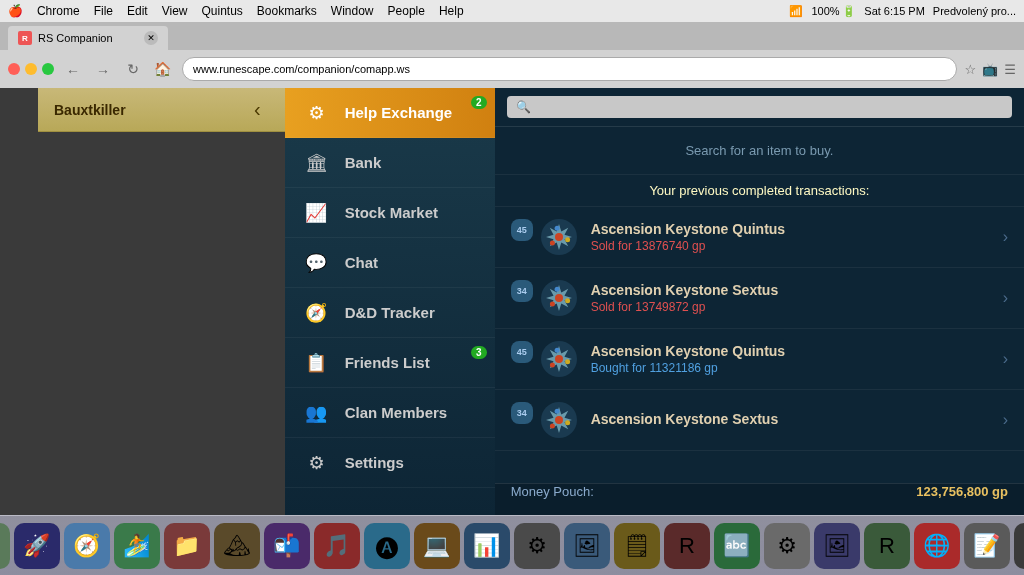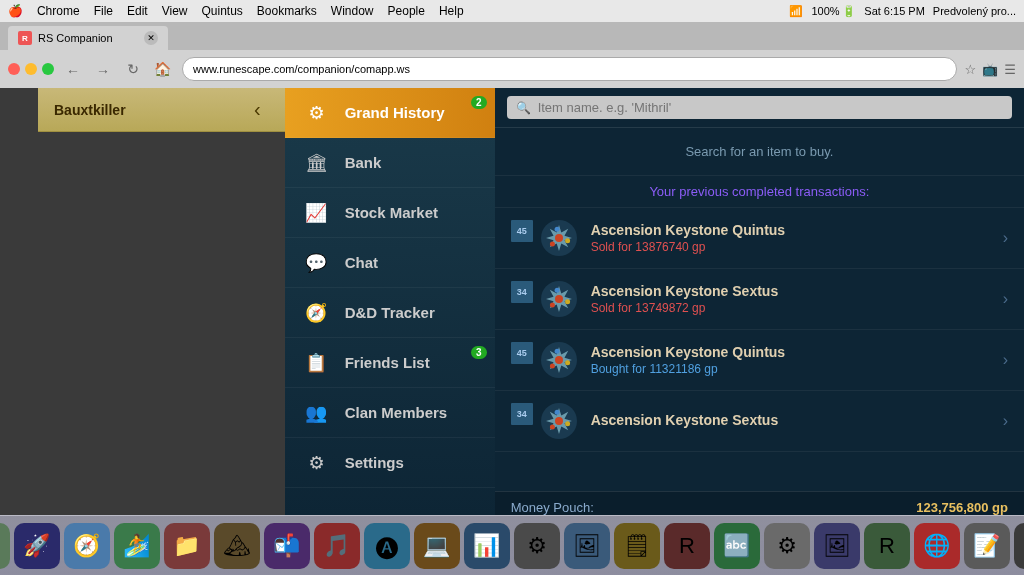--- a/index.html
+++ b/index.html
@@ -248,61 +248,61 @@
     .search-prompt {
       text-align: center;
       padding: 16px;
       color: #7a9ab0;
       font-size: 13px;
       border-bottom: 1px solid rgba(255,255,255,0.06);
     }
     .previous-header {
       text-align: center;
       padding: 8px 16px;
-      color: #8b5cf6;
+      color: #fef9c3;
       font-size: 13px;
       border-bottom: 1px solid rgba(255,255,255,0.06);
     }
 
     .transaction-item {
       display: flex;
       align-items: center;
       padding: 10px 16px;
       border-bottom: 1px solid rgba(255,255,255,0.06);
       cursor: pointer;
       min-height: 56px;
     }
     .item-level-badge {
       width: 22px; height: 22px;
       background: #2a5a7a;
-      border-radius: 1px;
+      border-radius: 8px;
       display: flex; align-items: center; justify-content: center;
       font-size: 9px; color: #aaccee; font-weight: bold;
       margin-right: 6px;
       flex-shrink: 0;
       align-self: flex-start;
       margin-top: 2px;
     }
     .item-details { flex: 1; }
     .item-name {
       font-size: 14px;
       font-weight: 600;
       color: #e0d0b0;
       margin-bottom: 2px;
     }
     .item-price-sold { color: #e05050; font-size: 12px; }
     .item-price-bought { color: #50a0e0; font-size: 12px; }
     .item-chevron { color: #4a6a8a; font-size: 16px; }
 
     
     .money-pouch {
-      height: 24px;
+      height: 32px;
       background: #0a1e2c;
       display: flex;
-      align-items: flex-end;
+      align-items: flex-start;
       padding: 0 16px;
       border-top: 1px solid rgba(255,255,255,0.1);
     }
     .money-pouch-label { color: #8aaacc; font-size: 13px; }
     .money-pouch-value { color: #e8c060; font-size: 13px; font-weight: bold; margin-left: auto; }
   </style>
 </head>
 <body>
 
 <div class="mac-topbar">
@@ -360,21 +360,21 @@
   <div class="app-header">
     <span class="app-header-username">Bauxtkiller</span>
     <span class="back-arrow">‹</span>
   </div>
 
   <div class="content-wrapper">
 
     <div class="sidebar" id="sidebar-container">
     <div class="sidebar-item active">
           <span class="sidebar-icon">⚙</span>
-          <span class="sidebar-label">Grand History</span>
+          <span class="sidebar-label">Help Exchange</span>
           <span class="sidebar-badge">2</span>
         </div>
         <div class="sidebar-item">
           <span class="sidebar-icon">🏛</span>
           <span class="sidebar-label">Bank</span>
         </div>
         <div class="sidebar-item">
           <span class="sidebar-icon">📈</span>
           <span class="sidebar-label">Stock Market</span>
         </div>
@@ -399,21 +399,20 @@
           <span class="sidebar-icon">⚙</span>
           <span class="sidebar-label">Settings</span>
         </div>
       </div>
 
     <div class="main-content">
 
       <div class="search-bar">
         <div class="search-input-wrapper">
           <span class="search-icon-inner">🔍</span>
-          <input class="search-input" type="text" id="search-field" placeholder="Item name. e.g. 'Mithril'" style="">
         </div>
       </div>
 
       <div class="content-body">
         <div class="search-prompt">Search for an item to buy.</div>
         <div class="previous-header">Your previous completed transactions:</div>
 
         <div id="transactions-list">
             <div class="transaction-item">
               <div class="item-level-badge">45</div>

